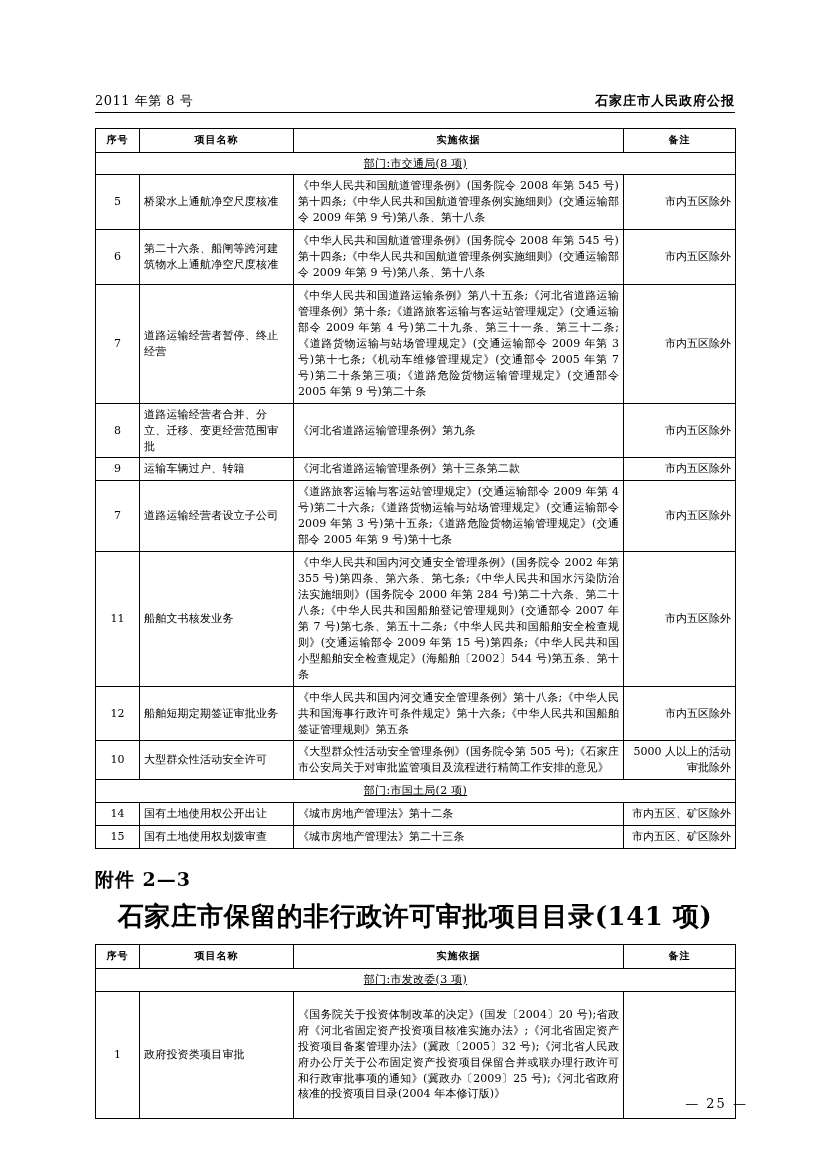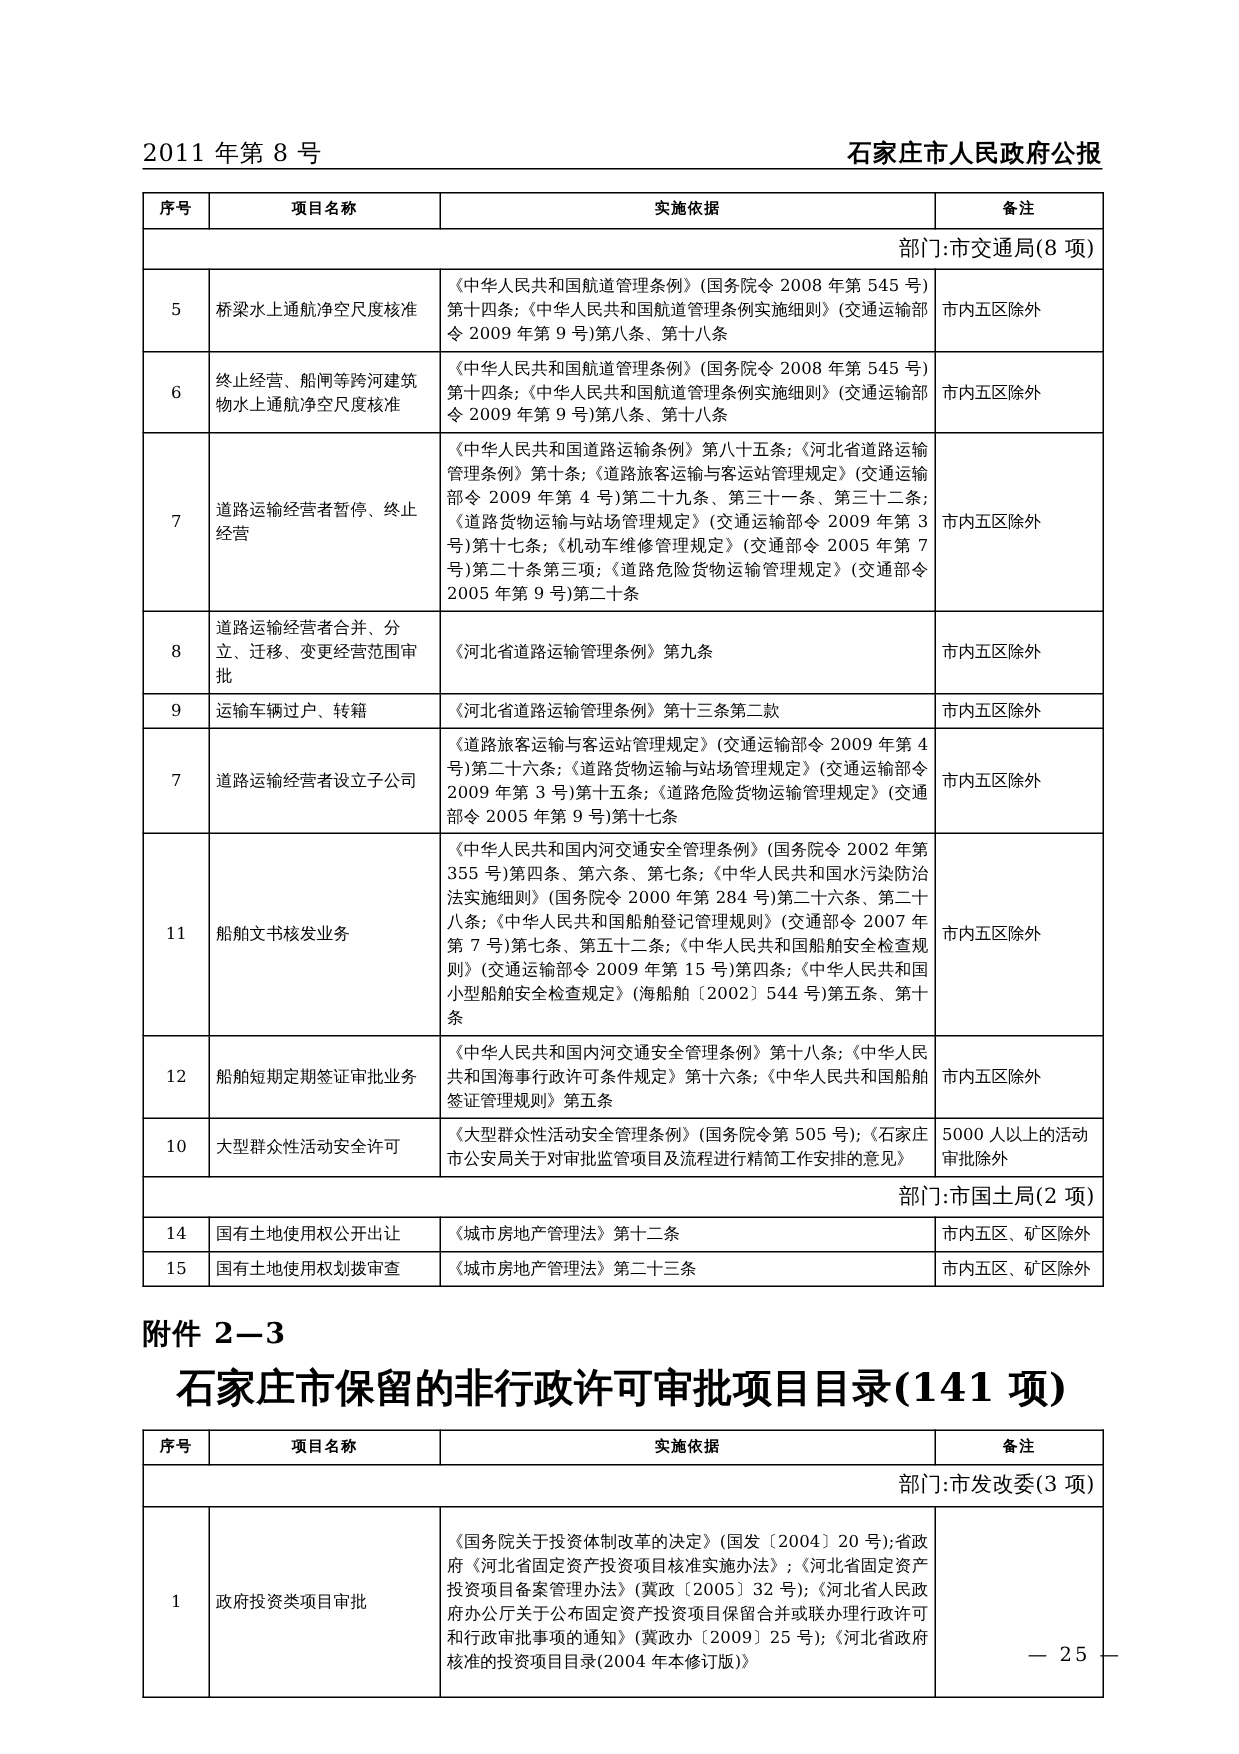--- a/index.html
+++ b/index.html
@@ -23,21 +23,21 @@
     padding: 0;
   }
   .header {
     position: absolute;
     left: 95px;
     top: 92px;
     width: 640px;
     display: flex;
     justify-content: space-between;
     align-items: center;
-    font-size: 16px;
+    font-size: 13px;
     font-family: "DejaVu Serif", "Liberation Serif", serif;
   }
   .header .hdr-left { letter-spacing: 0.5px; }
   .header .hdr-right { letter-spacing: 1px; font-weight: bold; }
   .header-rule {
     position: absolute;
     left: 95px;
     top: 112px;
     width: 640px;
     height: 1px;
@@ -78,27 +78,28 @@
 
   td.seq { text-align: center; font-size: 11px; }
   td.name { text-align: left; font-size: 11px; letter-spacing: 0.2px; }
   td.basis {
     text-align: justify;
     text-justify: inter-ideograph;
     font-size: 10.5px;
     line-height: 1.5;
     letter-spacing: 0.1px;
   }
-  td.note { text-align: left; font-size: 10.5px; line-height: 1.45; }
+  td.note { text-align: right; font-size: 10.5px; line-height: 1.45; }
   tr.dept td {
-    text-align: right;
-    font-size: 14px;
+    text-align: center;
+    font-size: 11px;
     font-weight: normal;
     padding: 3px 5px;
     letter-spacing: 0.3px;
+    text-decoration: underline;
   }
 
   .attach-label {
     margin-top: 18px;
     font-size: 19px;
     font-weight: bold;
     font-family: "DejaVu Serif", "Liberation Serif", serif;
     letter-spacing: 1px;
   }
   .attach-title {
@@ -153,21 +154,21 @@
           <td colspan="4">部门:市交通局(8 项)</td>
         </tr>
         <tr>
           <td class="seq">5</td>
           <td class="name">桥梁水上通航净空尺度核准</td>
           <td class="basis">《中华人民共和国航道管理条例》(国务院令 2008 年第 545 号)第十四条;《中华人民共和国航道管理条例实施细则》(交通运输部令 2009 年第 9 号)第八条、第十八条</td>
           <td class="note">市内五区除外</td>
         </tr>
         <tr>
           <td class="seq">6</td>
-          <td class="name">终止经营、船闸等跨河建筑物水上通航净空尺度核准</td>
+          <td class="name">第二十六条、船闸等跨河建筑物水上通航净空尺度核准</td>
           <td class="basis">《中华人民共和国航道管理条例》(国务院令 2008 年第 545 号)第十四条;《中华人民共和国航道管理条例实施细则》(交通运输部令 2009 年第 9 号)第八条、第十八条</td>
           <td class="note">市内五区除外</td>
         </tr>
         <tr>
           <td class="seq">7</td>
           <td class="name">道路运输经营者暂停、终止经营</td>
           <td class="basis">《中华人民共和国道路运输条例》第八十五条;《河北省道路运输管理条例》第十条;《道路旅客运输与客运站管理规定》(交通运输部令 2009 年第 4 号)第二十九条、第三十一条、第三十二条;《道路货物运输与站场管理规定》(交通运输部令 2009 年第 3 号)第十七条;《机动车维修管理规定》(交通部令 2005 年第 7 号)第二十条第三项;《道路危险货物运输管理规定》(交通部令 2005 年第 9 号)第二十条</td>
           <td class="note">市内五区除外</td>
         </tr>
         <tr>

